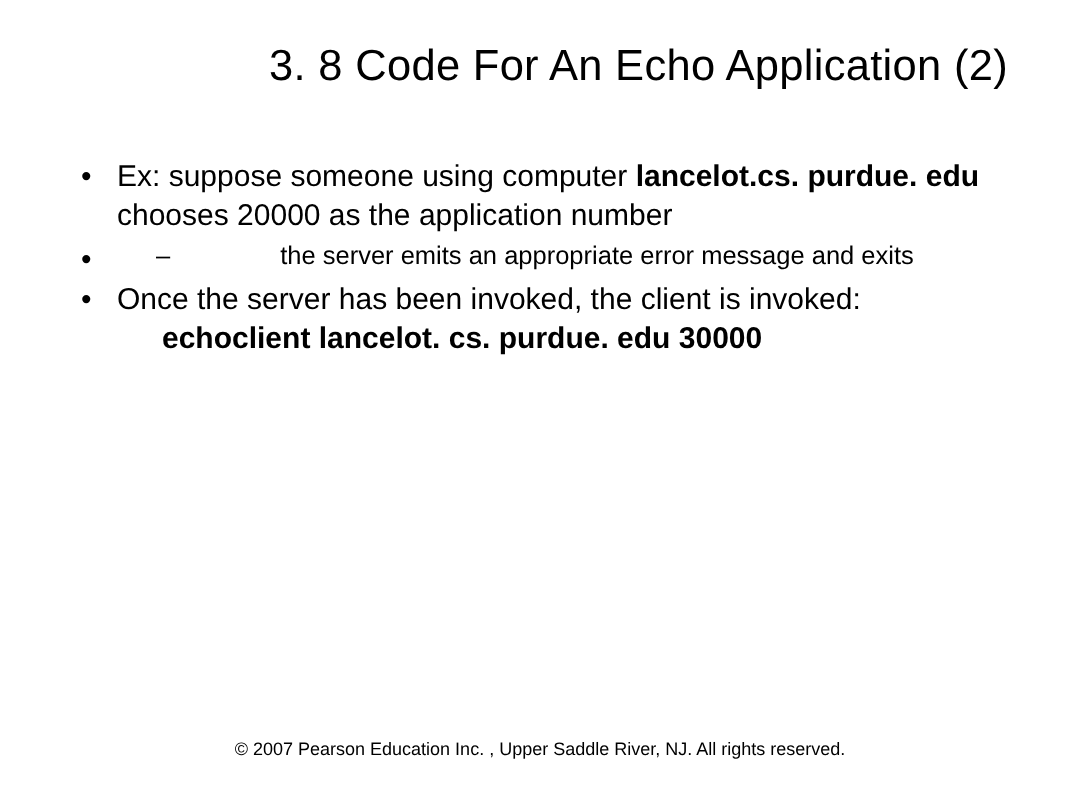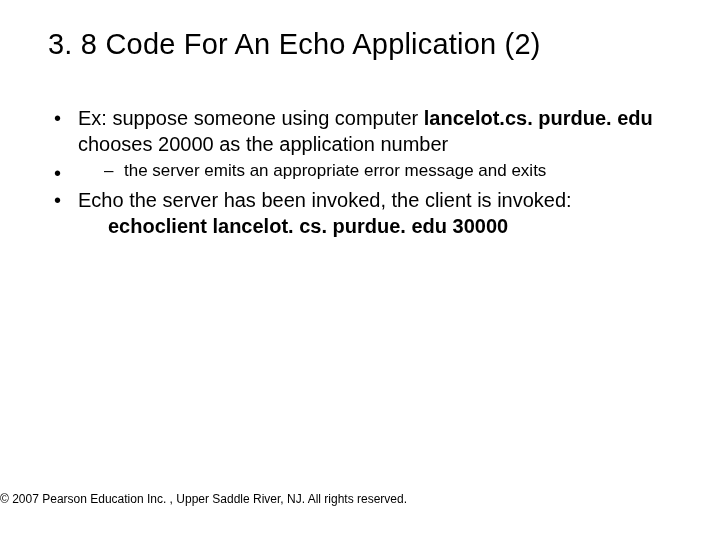--- a/index.html
+++ b/index.html
@@ -13,21 +13,21 @@
     overflow: hidden;
   }
   .slide {
     width: 100%;
     height: 100%;
     padding: 28px 48px 0 48px;
   }
   .title {
     font-size: 29px;
     font-weight: 400;
-    text-align: left;
+    text-align: right;
     margin-bottom: 44px;
     letter-spacing: 0.2px;
   }
   .content {
     font-size: 20px;
     line-height: 1.32;
   }
   ul.outer {
     list-style: none;
     padding-left: 0;
@@ -48,37 +48,39 @@
   .indent {
     padding-left: 30px;
     display: block;
   }
   ul.inner {
     list-style: none;
     padding-left: 26px;
     font-size: 17px;
     margin-top: 2px;
     margin-bottom: 4px;
+    text-align: center;
   }
   ul.inner > li {
     position: relative;
     padding-left: 20px;
     line-height: 1.35;
   }
   ul.inner > li::before {
     content: "–";
     position: absolute;
     left: 0;
     top: 0;
   }
   .footer {
     position: absolute;
     bottom: 34px;
     left: 0;
     right: 0;
+    text-align: center;
     font-size: 12px;
   }
   b { font-weight: bold; }
 </style>
 </head>
 <body>
 
 <div class="slide">
   <h1 class="title">3. 8 Code For An Echo Application (2)</h1>
 
@@ -90,21 +92,21 @@
       </li>
 
 
       <li>
         <ul class="inner">
           <li><span>the server emits an appropriate error message and exits</span></li>
         </ul>
       </li>
 
       <li>
-        <span>Echo the server has been invoked, the client is invoked:</span>
+        <span>Once the server has been invoked, the client is invoked:</span>
         <span class="indent"><b>echoclient  lancelot. cs. purdue. edu  30000</b></span>
       </li>
 
     </ul>
   </div>
 
   <div class="footer">© 2007 Pearson Education Inc. , Upper Saddle River, NJ. All rights reserved.</div>
 </div>
 
 </body></html>

